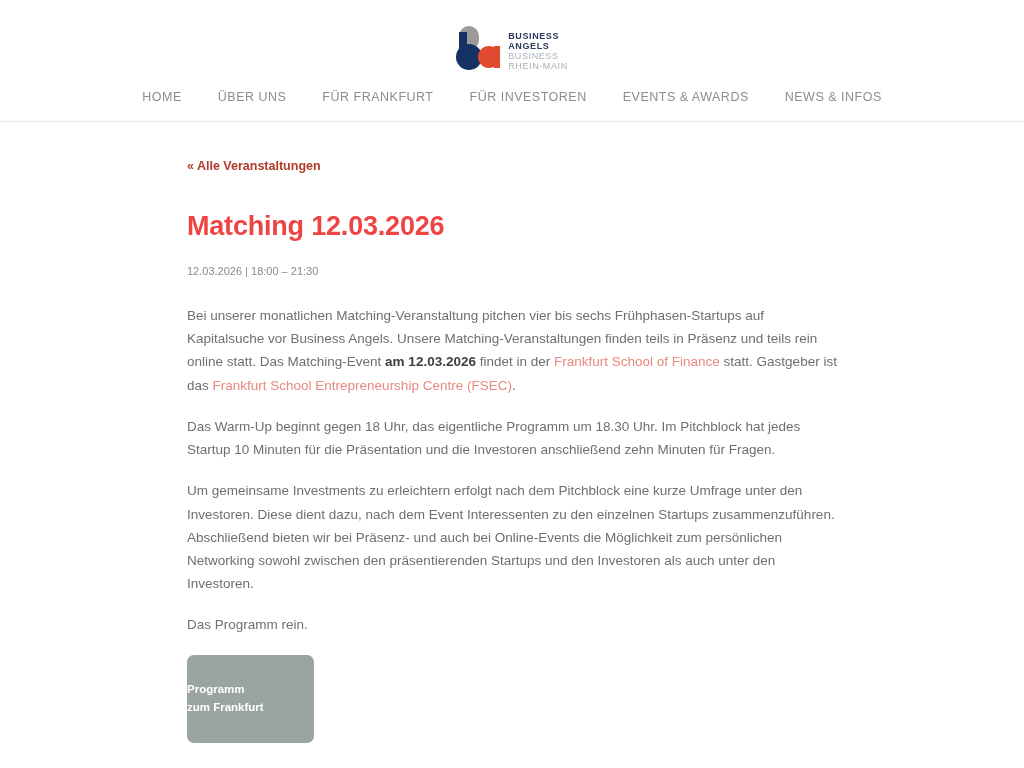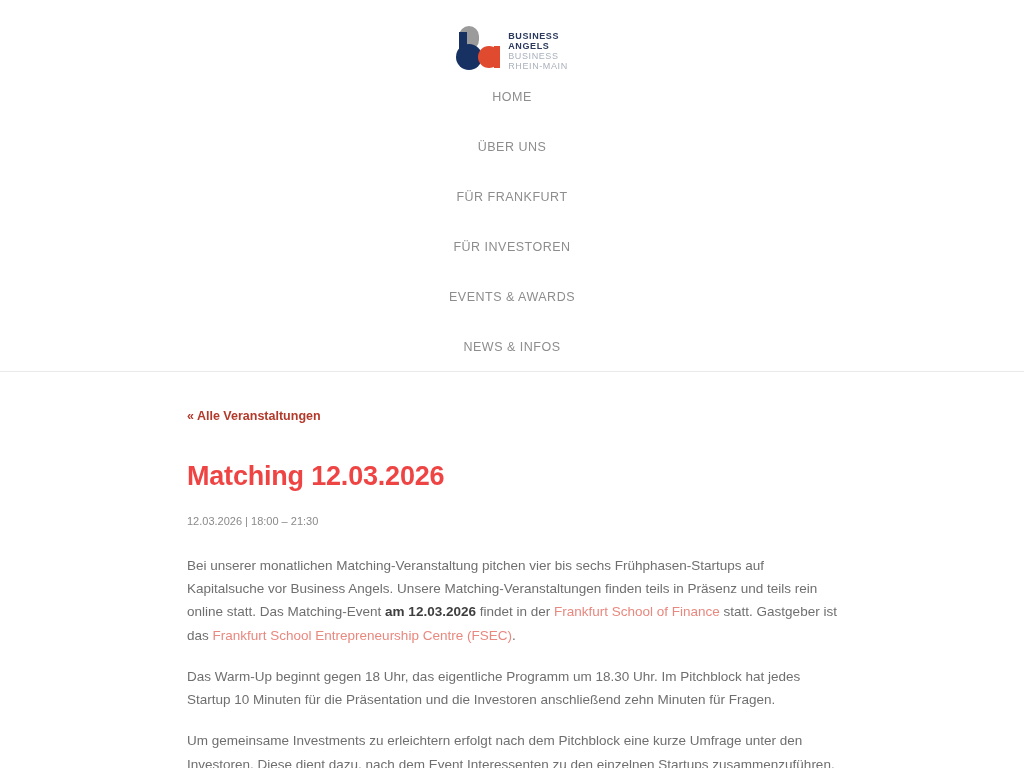--- a/index.html
+++ b/index.html
@@ -85,21 +85,20 @@
     color: #aab0bb;
   }
 
   
   .main-nav {
     display: flex;
     justify-content: center;
     align-items: center;
     gap: 36px;
     padding: 16px 0 17px 0;
-    flex-direction: column;
   }
   .nav-item {
     font-size: 12.5px;
     letter-spacing: 0.5px;
     color: #8d8d8d;
     text-decoration: none;
     white-space: nowrap;
     cursor: pointer;
   }
 
@@ -156,23 +155,23 @@
     font-weight: bold;
     color: #1c1c28;
     margin-top: 36px;
     margin-bottom: 22px;
   }
 
   .cta-button {
     display: flex;
     flex-direction: column;
     justify-content: center;
-    align-items: center;
+    align-items: flex-start;
     width: 127px;
-    height: 51px;
+    height: 88px;
     background: #9aa5a1;
     border-radius: 7px;
     margin: 17px 0 18px 0;
     cursor: pointer;
     border: none;
   }
   .cta-button span {
     font-size: 11.5px;
     font-weight: bold;
     color: #ffffff;

